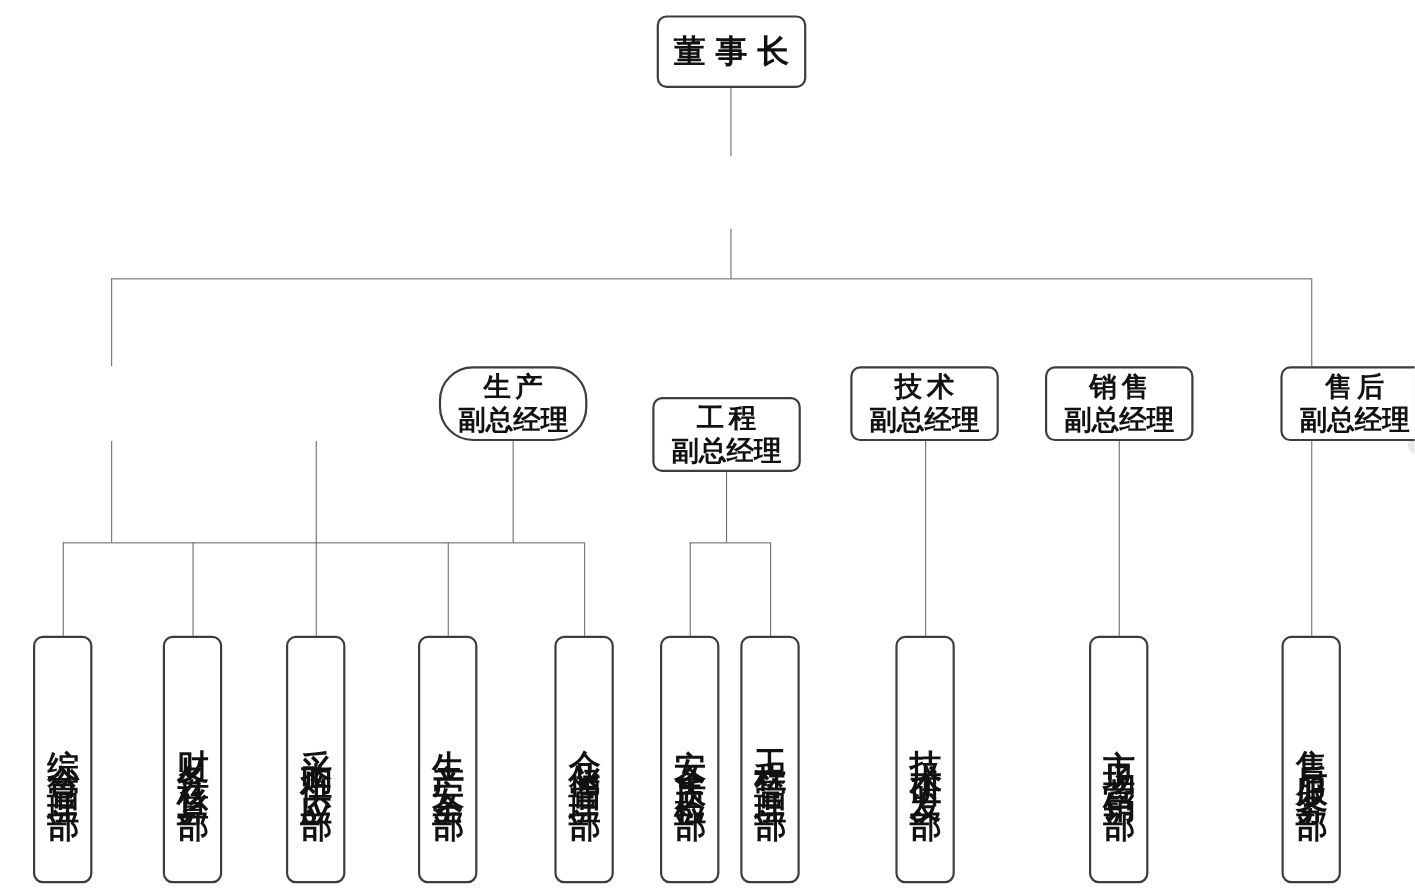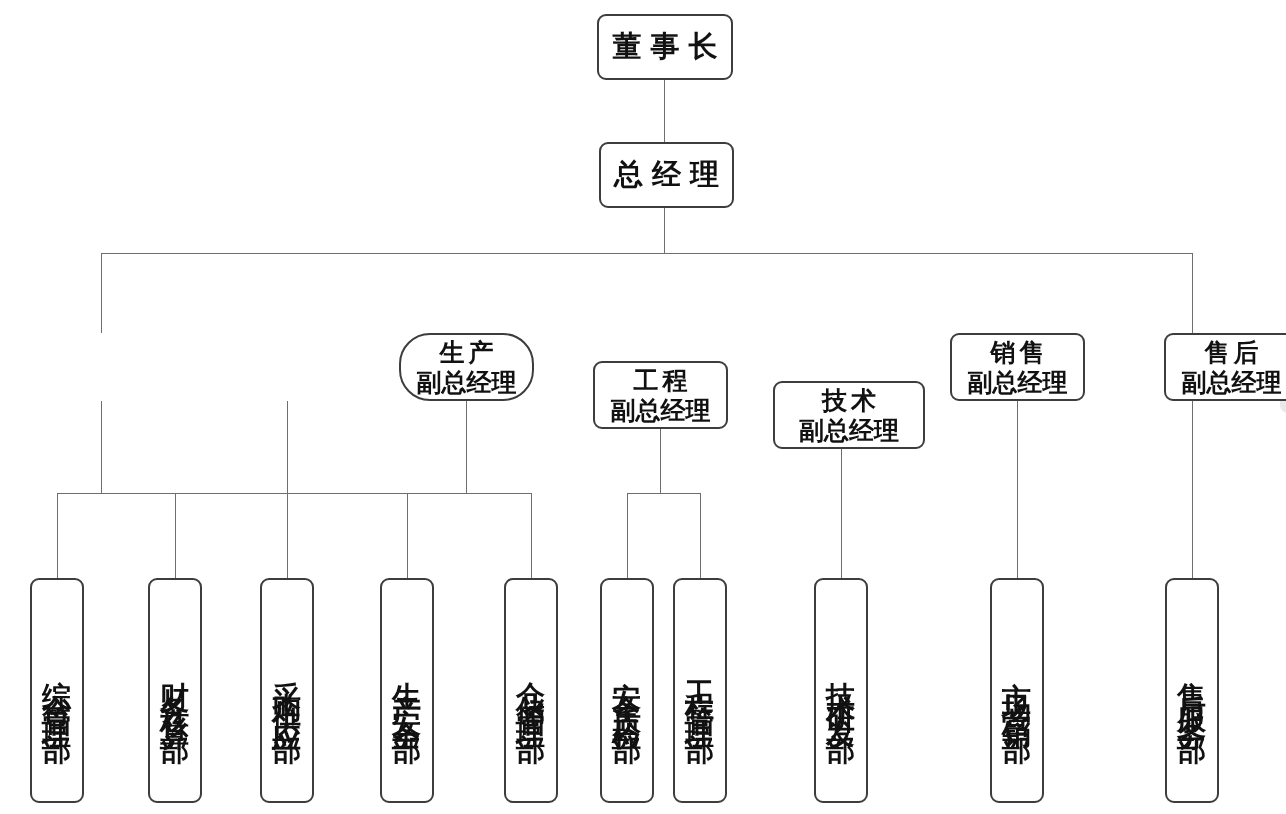--- a/index.html
+++ b/index.html
@@ -48,33 +48,30 @@
   <div class="vline" style="left:700px;top:493px;height:85px;"></div>
 
   <div class="vline" style="left:841px;top:401px;height:177px;"></div>
   <div class="vline" style="left:1017px;top:401px;height:177px;"></div>
   <div class="vline" style="left:1192px;top:401px;height:177px;"></div>
 
   <div class="node big" style="left:597px;top:14px;width:136px;height:66px;">
     <span>董事长</span>
   </div>
 
-  <div class="node big" style="left:599px;top:142px;width:135px;height:66px;">
-    <span>总经理</span>
-  </div>
 
   <div class="node mid" style="left:399px;top:333px;width:135px;height:68px;border-radius:31px;">
     <span class="l1">生产</span>
     <span class="l2">副总经理</span>
   </div>
   <div class="node mid" style="left:593px;top:333px;width:135px;height:68px;margin-top:28px;">
     <span class="l1">工程</span>
     <span class="l2">副总经理</span>
   </div>
-  <div class="node mid" style="left:773px;top:333px;width:152px;height:68px;margin-top:48px;">
+  <div class="node mid" style="left:773px;top:333px;width:135px;height:68px;">
     <span class="l1">技术</span>
     <span class="l2">副总经理</span>
   </div>
   <div class="node mid" style="left:950px;top:333px;width:135px;height:68px;">
     <span class="l1">销售</span>
     <span class="l2">副总经理</span>
   </div>
   <div class="node mid" style="left:1125px;top:333px;width:135px;height:68px;margin-left:39px;">
     <span class="l1">售后</span>
     <span class="l2">副总经理</span>

